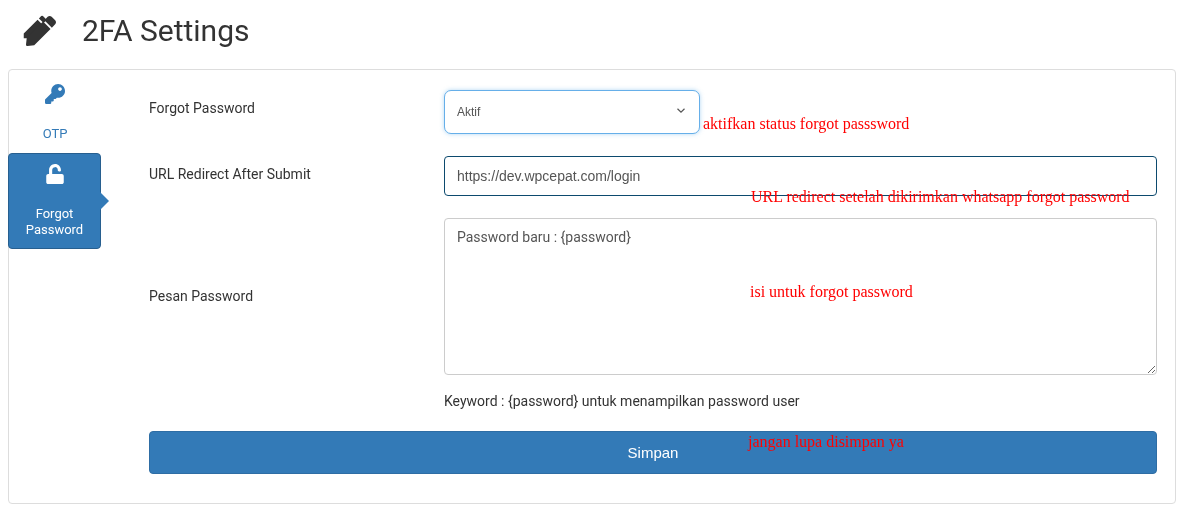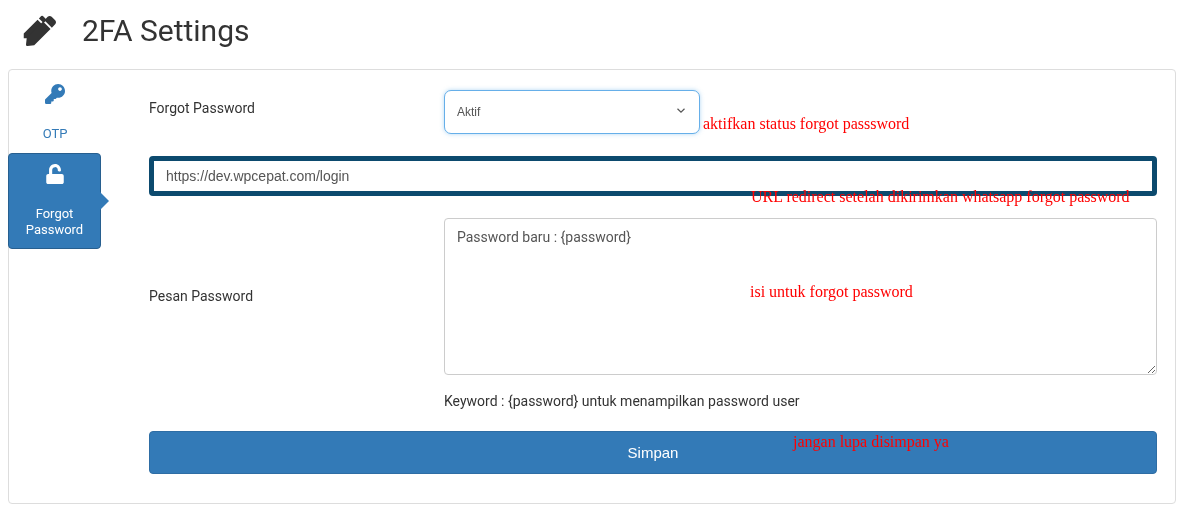--- a/index.html
+++ b/index.html
@@ -132,21 +132,21 @@
       pointer-events: none;
     }
     .select-caret svg {
       width: 14px;
       height: 14px;
       stroke: #555;
     }
     .form-input {
       width: 100%;
       height: 40px;
-      border: 5px solid #0c4a6e;
+      border: 1px solid #0c4a6e;
       border-radius: 4px;
       padding: 8px 12px;
       font-size: 14px;
       color: #555;
     }
     .form-textarea {
       width: 100%;
       height: 157px;
       border: 1px solid #ccc;
       border-radius: 4px;
@@ -164,21 +164,21 @@
     .annotation {
       position: absolute;
       color: #ff0000;
       font-family: "Times New Roman", Times, serif;
       font-size: 16px;
       white-space: nowrap;
     }
     .ann1 { left: 703px; top: 115px; }
     .ann2 { left: 751px; top: 188px; }
     .ann3 { left: 750px; top: 283px; }
-    .ann4 { left: 793px; top: 433px; }
+    .ann4 { left: 748px; top: 433px; }
     .btn-save {
       display: block;
       width: 100%;
       background: #337ab7;
       border: 1px solid #2e6da4;
       color: #fff;
       font-size: 15px;
       padding: 12px 0;
       border-radius: 4px;
       cursor: pointer;
@@ -239,20 +239,21 @@
           <span class="select-caret">
             <svg viewBox="0 0 24 24" fill="none" stroke-width="2">
               <polyline points="6 9 12 15 18 9"></polyline>
             </svg>
           </span>
         </div>
       </div>
     </div>
 
     <div class="form-row">
+      <div class="form-label">URL Redirect After Submit</div>
       <div class="form-control-wrap">
         <input type="text" class="form-input" value="https://dev.wpcepat.com/login" style="">
       </div>
     </div>
 
     <div class="form-row row-textarea">
       <div class="form-label">Pesan Password</div>
       <div class="form-control-wrap">
         <textarea class="form-textarea" style="">Password baru : {password}</textarea>
         <div class="help-text">Keyword : {password} untuk menampilkan password user</div>

